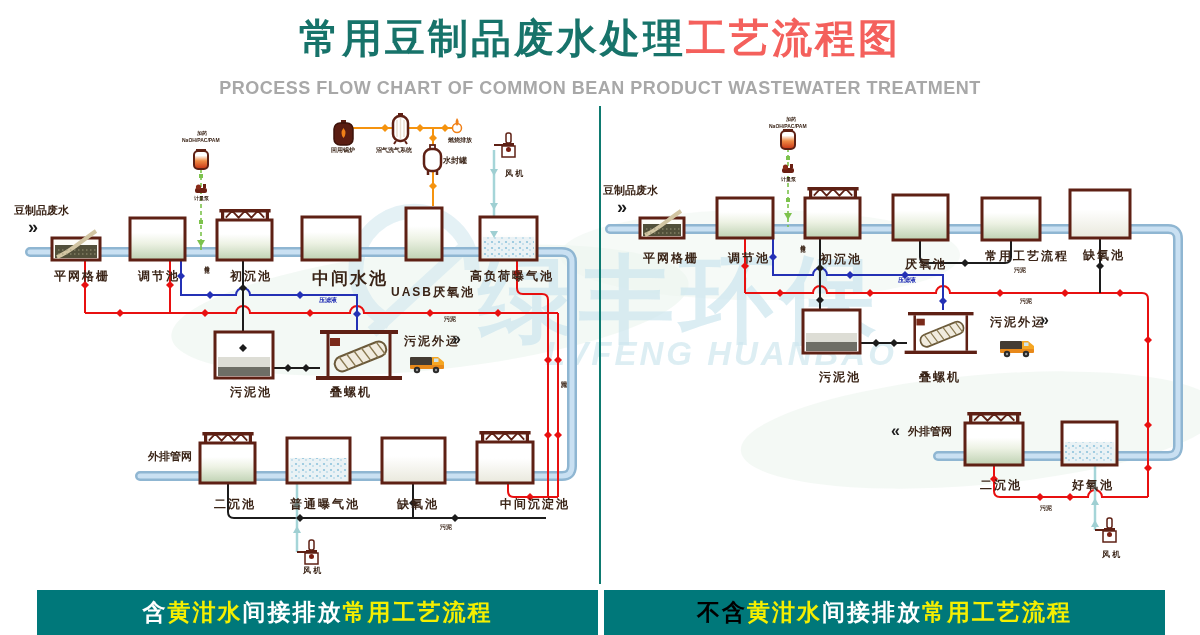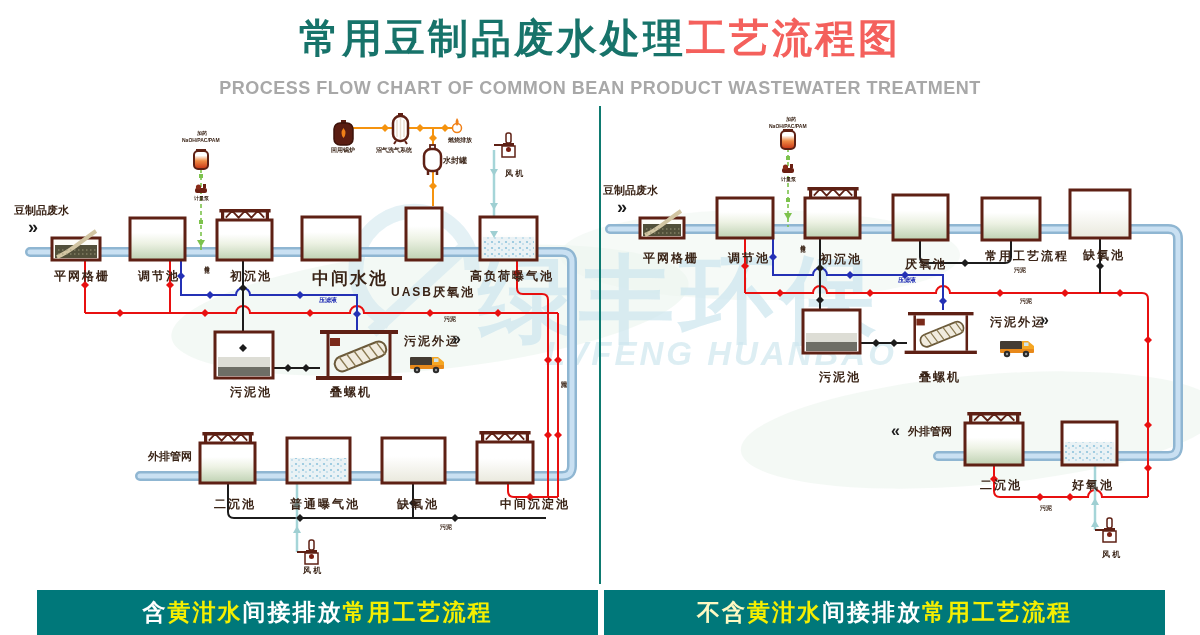--- a/index.html
+++ b/index.html
@@ -414,17 +414,17 @@
 
 <div class="divider"></div>
 
 <div class="banner" id="banner-left">
     <span style="color: rgb(255, 255, 255);">含</span>
     <span style="color: rgb(245, 239, 0);">黄泔水</span>
     <span style="color: rgb(255, 255, 255);">间接排放</span>
     <span style="color: rgb(245, 239, 0);">常用工艺流程</span>
   </div>
 <div class="banner" id="banner-right">
-    <span style="color: #fef9c3;">不含</span>
+    <span style="color: #000000;">不含</span>
     <span style="color: rgb(245, 239, 0);">黄泔水</span>
     <span style="color: rgb(255, 255, 255);">间接排放</span>
     <span style="color: rgb(245, 239, 0);">常用工艺流程</span>
   </div>
 
 </body></html>

